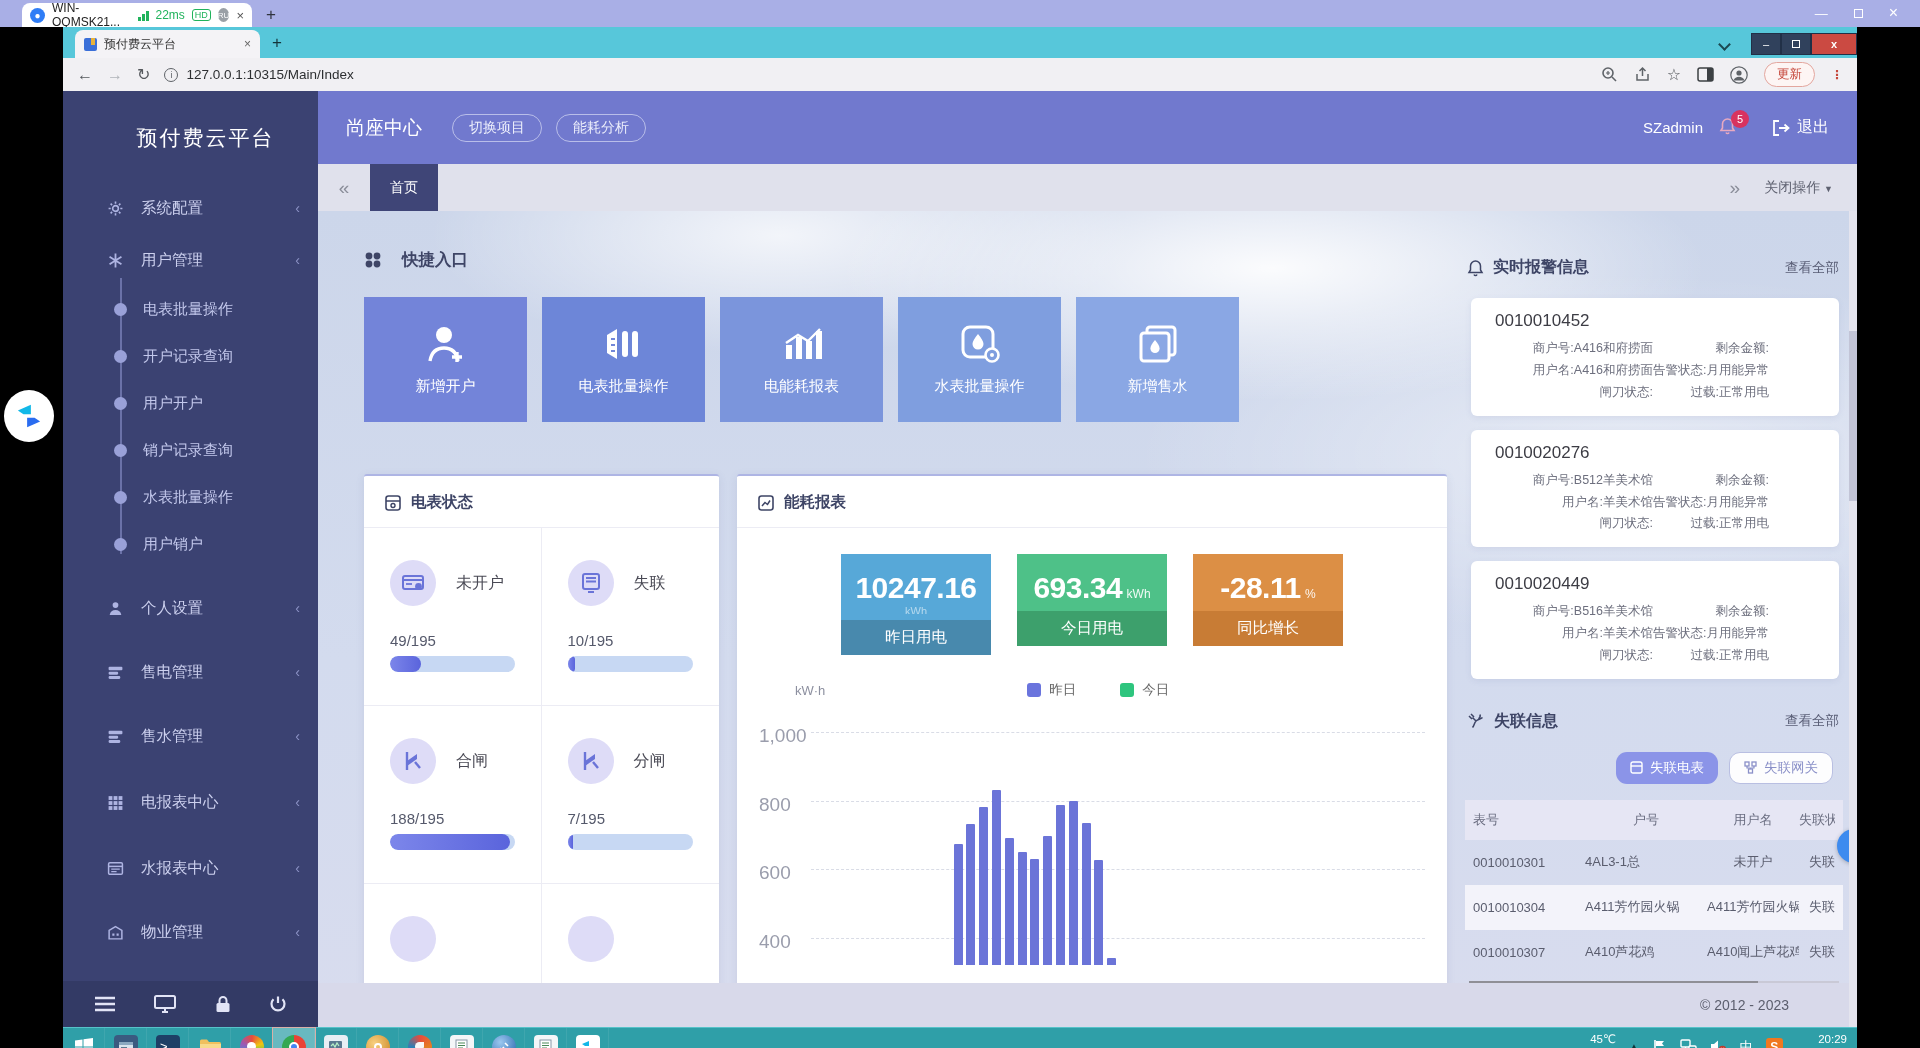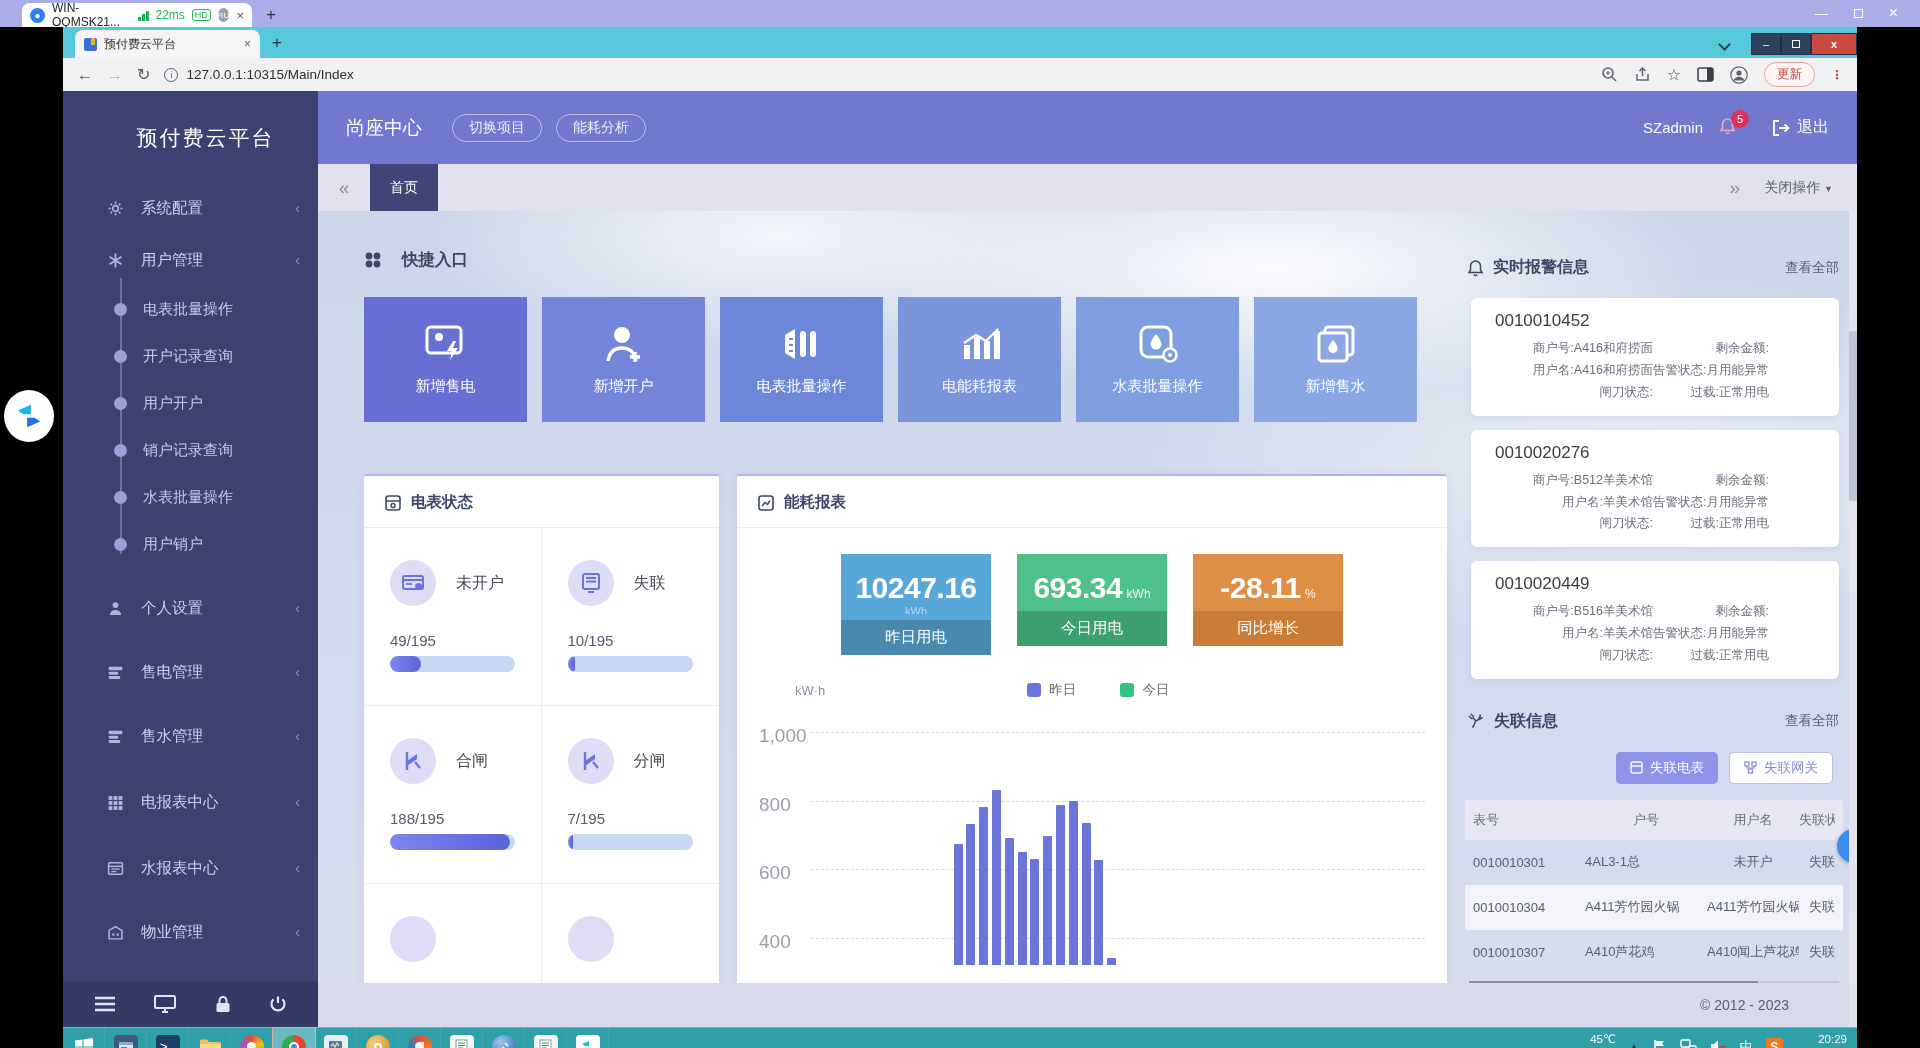--- a/index.html
+++ b/index.html
@@ -136,21 +136,21 @@
 
   
   .r-head { display:flex; align-items:center; gap:9px; color:#3e4566; font-size:16px; font-weight:bold; margin:10px 4px 20px 6px; }
   .view-all { margin-left:auto; font-weight:normal; font-size:13.5px; color:#585d75; cursor:pointer; }
   .alarm-card { background:#fff; border-radius:6px; padding:13px 16px 12px 24px; margin:0 4px 14px 10px; box-shadow:0 2px 6px rgba(90,100,160,.10); cursor:pointer; }
   .ac-id { font-size:17px; color:#3c3c44; margin-bottom:7px; }
   .ac-grid { display:flex; font-size:12.5px; color:#6d6f7e; line-height:1.75;text-align:right; }
   .ac-col1 { width:158px; flex:none; }
 
   .offline-btns { display:flex; justify-content:flex-end; gap:11px; margin:2px 10px 16px 0; }
-  .obtn { display:flex; align-items:center; gap:7px; font-size:13.5px; border-radius:5px; padding:6px 14px; cursor:pointer; }
+  .obtn { display:flex; align-items:center; gap:7px; font-size:13.5px; border-radius:11px; padding:6px 14px; cursor:pointer; }
   .obtn.active { background:#8b94e8; color:#fff; }
   .obtn.ghost { background:#fdfdfe; color:#8a90c8; border:1px solid #b9bfe2; }
   .otable { font-size:13px; color:#5a5d6e; margin-left:4px; }
   .orow { display:flex; align-items:center; height:45px; padding:0 8px; cursor:pointer; }
   .orow.head { background:#e6e6f4; color:#6a6d80; height:40px; cursor:default; }
   .orow:nth-child(odd):not(.head) { background:#f3f3fa; }
   .oc1 { width:112px; flex:none; }
   .oc2 { width:122px; flex:none; }
   .oc3 { width:92px; flex:none; text-align:center; white-space:nowrap; overflow:hidden; }
   .oc4 { flex:1; text-align:right; white-space:nowrap; overflow:hidden; }
@@ -429,28 +429,20 @@
                     <circle cx="5" cy="5" r="3.4"></circle>
                     <circle cx="13" cy="5" r="3.4"></circle>
                     <circle cx="5" cy="13" r="3.4"></circle>
                     <circle cx="13" cy="13" r="3.4"></circle>
                   </g>
                 </svg>
               <span>快捷入口</span>
             </div>
 
             <div class="tiles">
-              <div class="tile" style="background: rgb(102, 112, 211);">
-                <svg width="46" height="42" viewBox="0 0 46 42">
-                    <rect x="4" y="4" width="34" height="26" rx="4" fill="none" stroke="#fff" stroke-width="3"></rect>
-                    <circle cx="16" cy="14" r="4" fill="#fff"></circle>
-                    <path d="M30 18l-6 10h5l-2 9 8-12h-5l3-7z" fill="#fff"></path>
-                  </svg>
-                <span class="tile-label">新增售电</span>
-              </div>
               <div class="tile" style="background: rgb(115, 132, 217);">
                 <svg width="44" height="42" viewBox="0 0 44 42">
                     <circle cx="20" cy="12" r="8" fill="#fff"></circle>
                     <path d="M6 38c1.5-9 7-13 14-13s12.5 4 14 13" fill="none" stroke="#fff" stroke-width="3.4"></path>
                     <path d="M33 29v10M28 34h10" stroke="#fff" stroke-width="3.4"></path>
                   </svg>
                 <span class="tile-label">新增开户</span>
               </div>
               <div class="tile" style="background: rgb(109, 134, 216);">
                 <svg width="42" height="42" viewBox="0 0 42 42">

